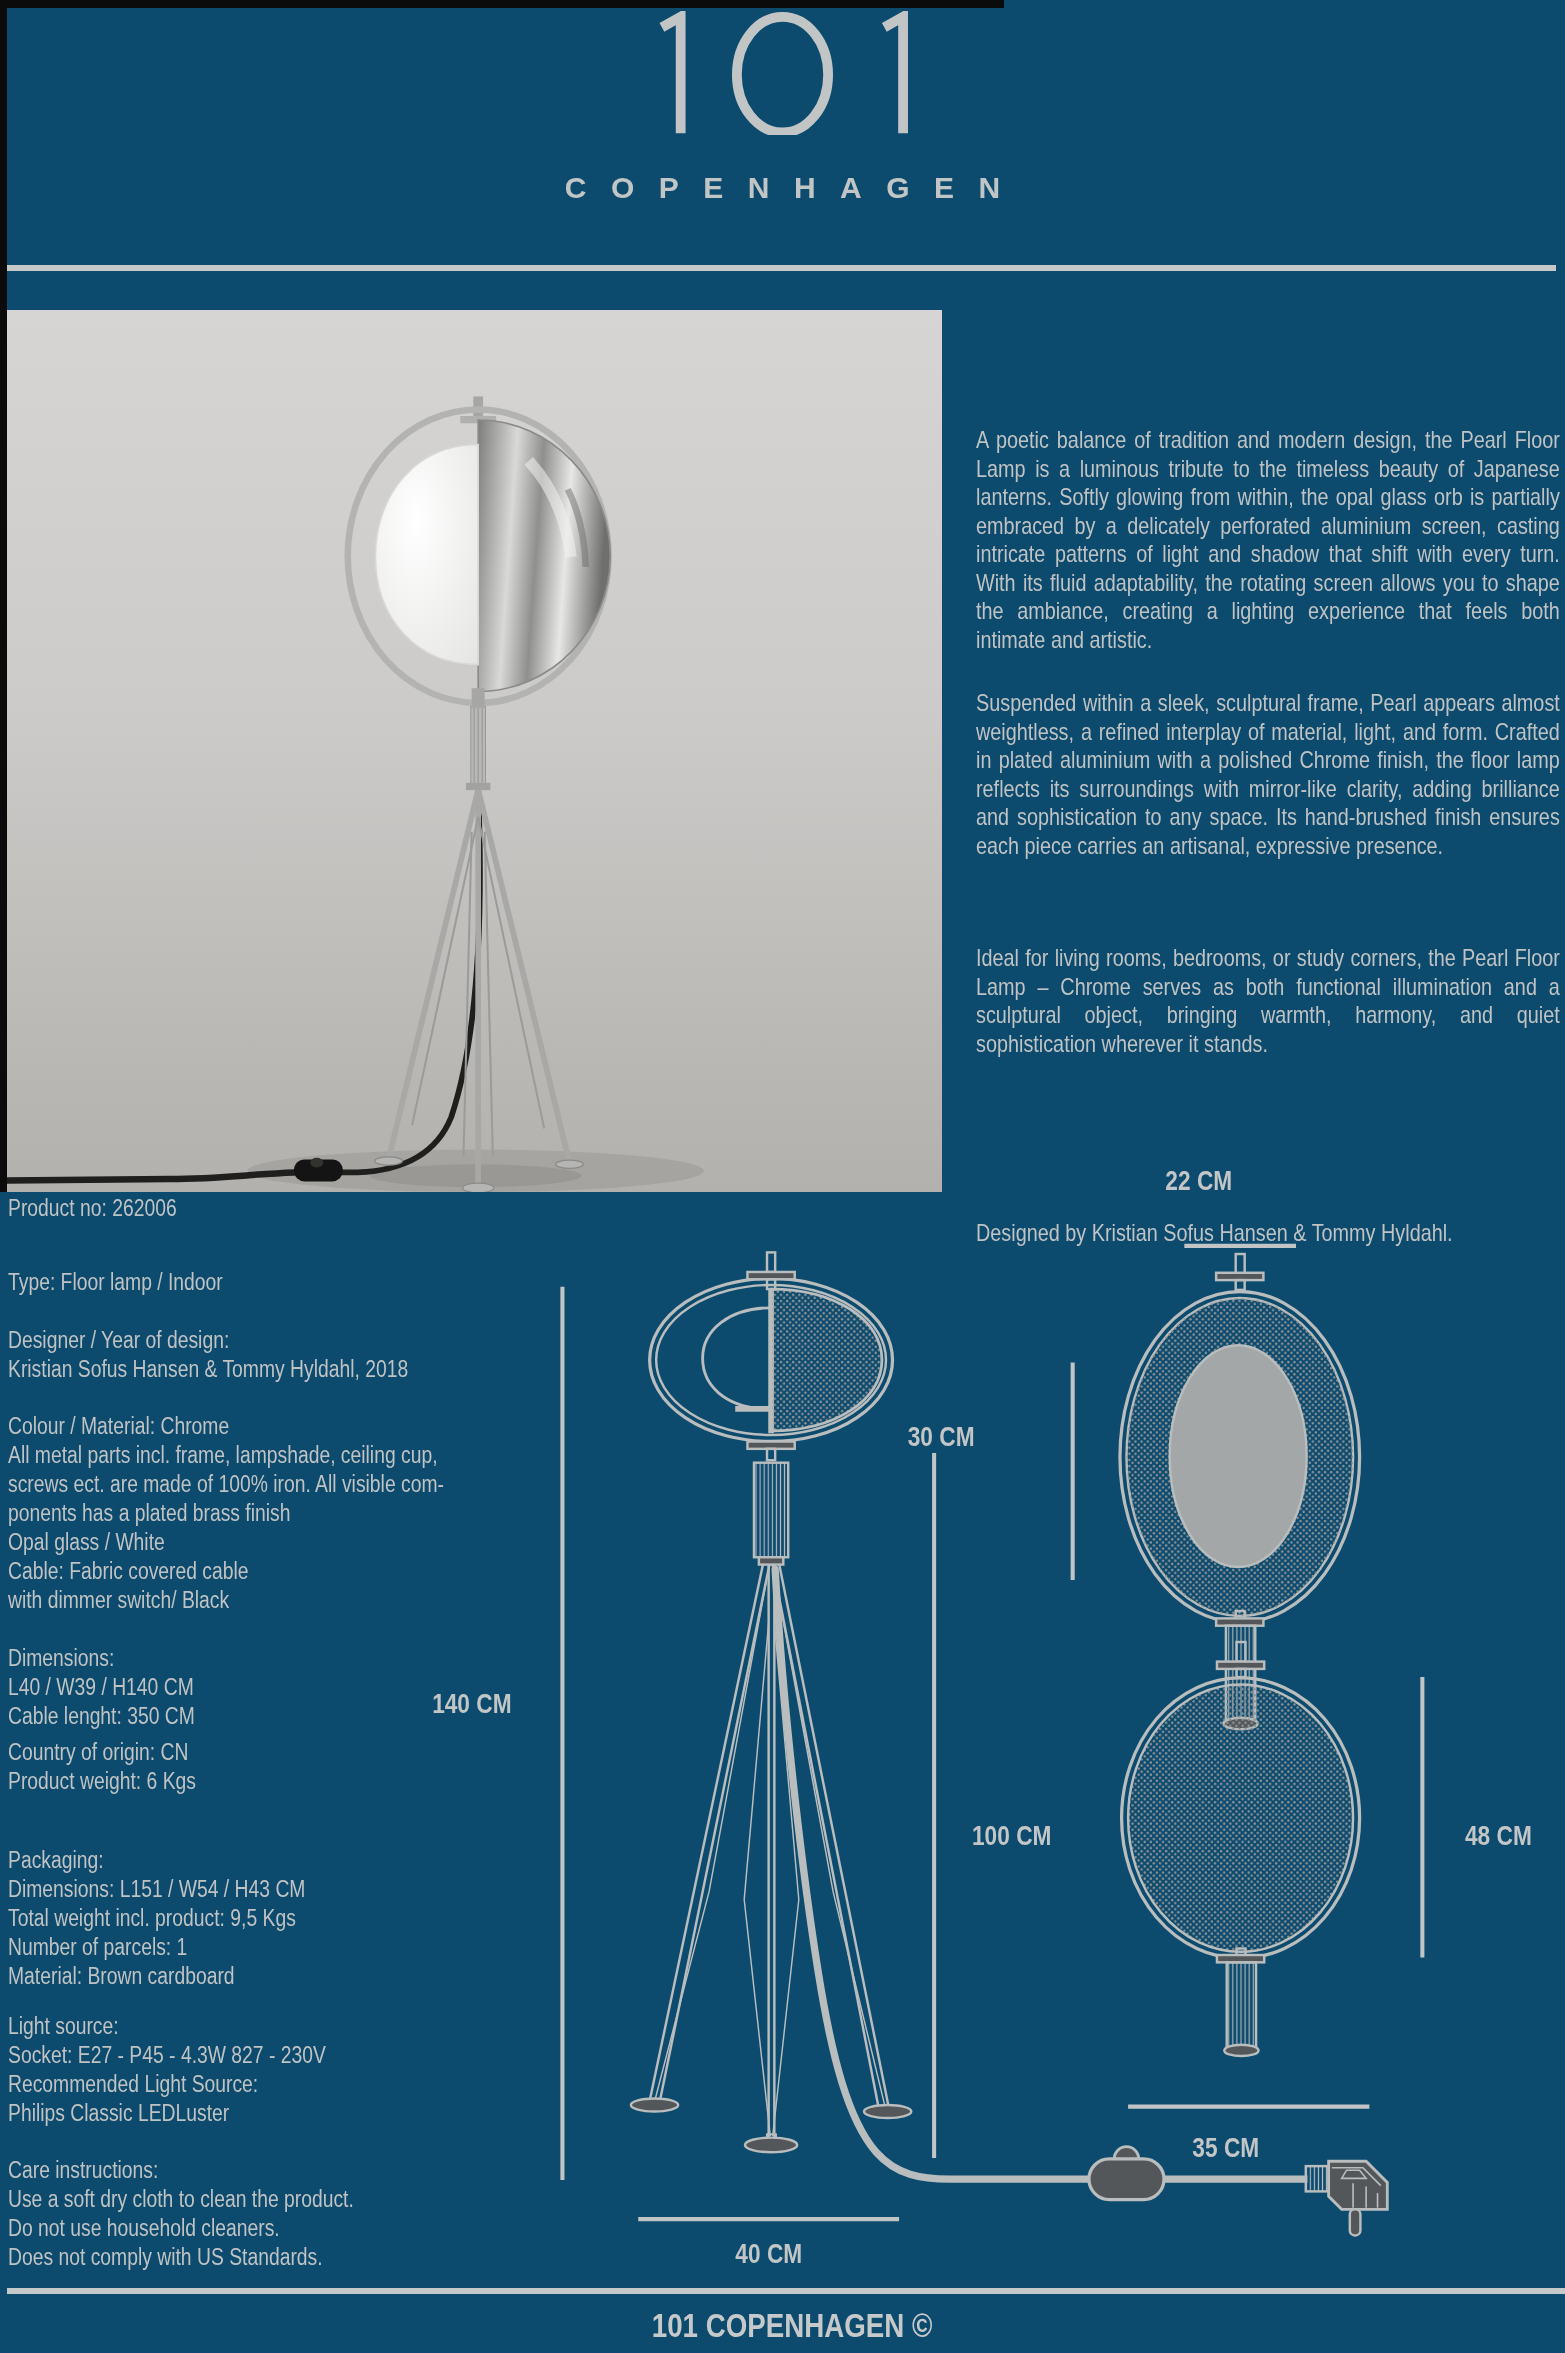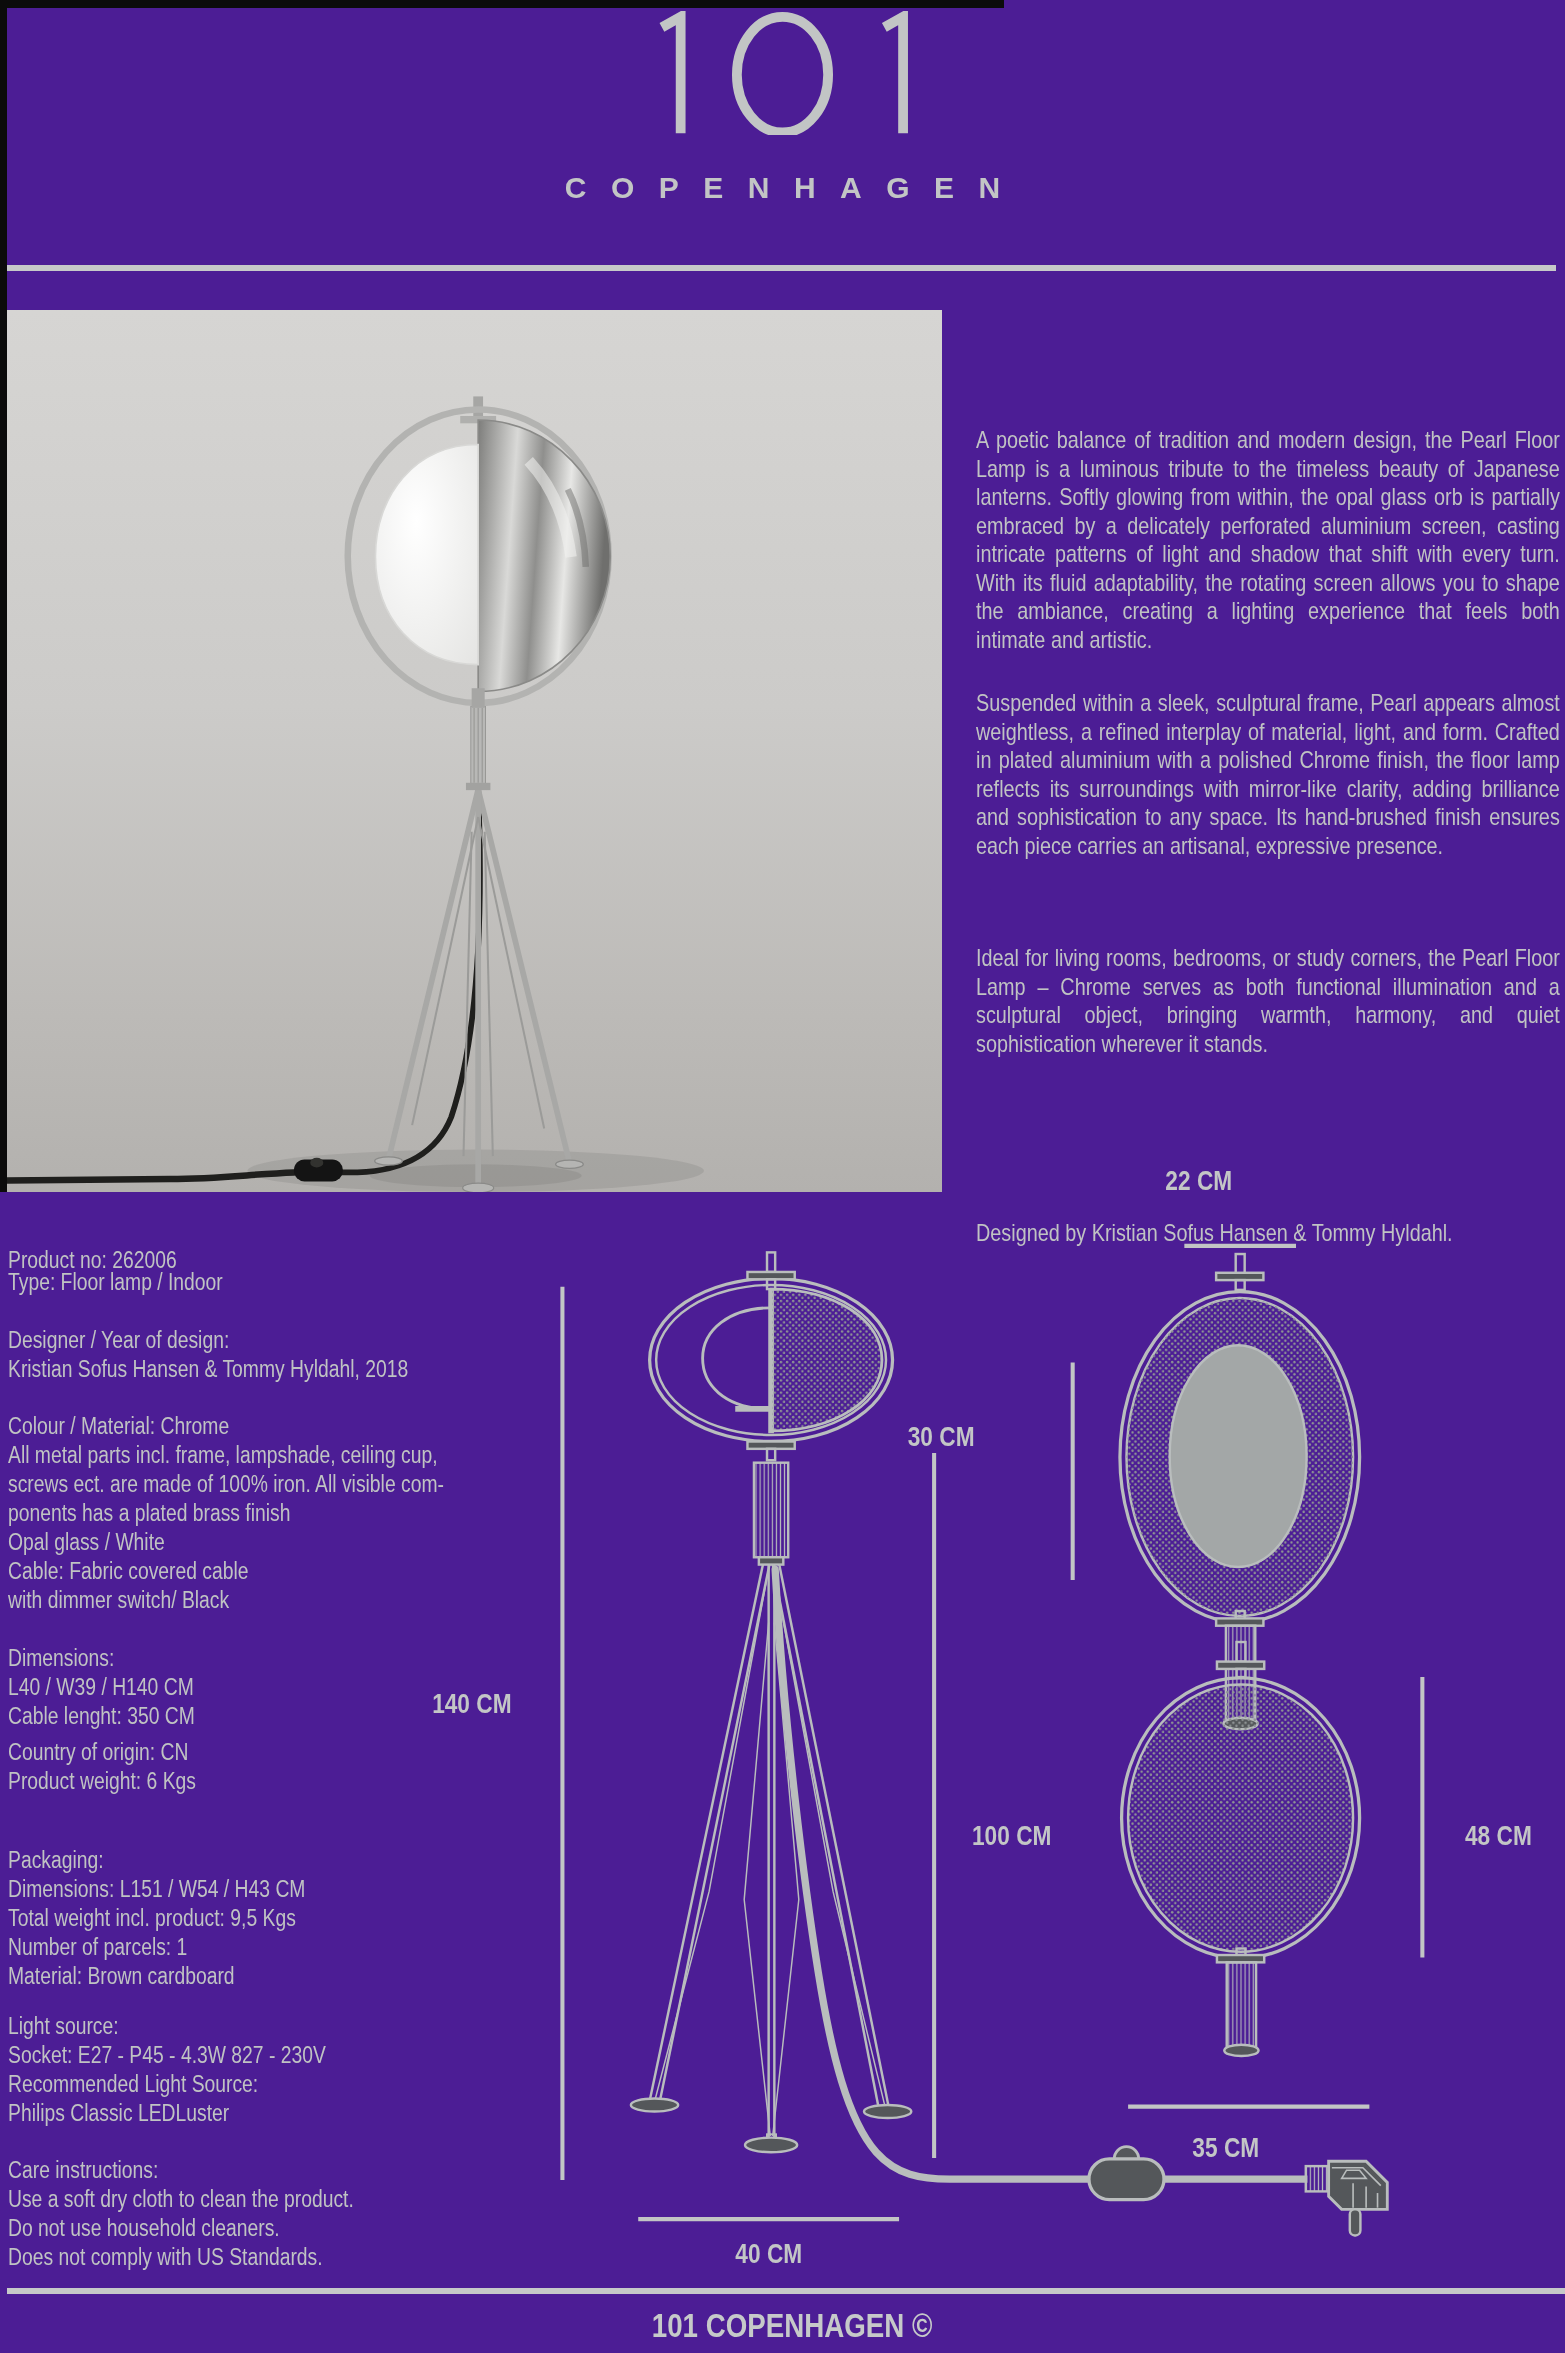--- a/index.html
+++ b/index.html
@@ -1,16 +1,16 @@
 <!DOCTYPE html>
 <html style="font-size:13px"><head>
 <meta charset="utf-8">
 <style>
   html,body{margin:0;padding:0;background:#333;}
-  .page{position:relative;width:1565px;height:2354px;background:#4c1d95;overflow:hidden;
+  .page{position:relative;width:1565px;height:2354px;background:#0c4a6e;overflow:hidden;
         font-family:"Liberation Sans","DejaVu Sans",sans-serif;color:#c3c6c6;}
   .abs{position:absolute;}
   .edge{background:#0b0b0b;}
   .rule{background:#c6c9c9;}
   .condense{transform:scaleX(0.84);transform-origin:0 0;}
   .condense-c{transform:scaleX(0.84);transform-origin:50% 0;}
   .condense-r{transform:scaleX(0.84);transform-origin:100% 0;}
 
   
   .logo-wrap{left:0;top:11.4px;width:1565px;text-align:center;}
@@ -119,21 +119,21 @@
       <p class="body-text condense" style="margin:0;">Suspended within a sleek, sculptural frame, Pearl appears almost weightless, a refined interplay of material, light, and form. Crafted in plated aluminium with a polished Chrome finish, the floor lamp reflects its surroundings with mirror-like clarity, adding brilliance and sophistication to any space. Its hand-brushed finish ensures each piece carries an artisanal, expressive presence.</p>
     </div>
   <div class="abs rcol" style="top:944px;">
       <p class="body-text condense" style="margin:0;">Ideal for living rooms, bedrooms, or study corners, the Pearl Floor Lamp – Chrome serves as both functional illumination and a sculptural object, bringing warmth, harmony, and quiet sophistication wherever it stands.</p>
     </div>
   <div class="abs rcol" style="top:1220px;">
       <div class="designer condense">Designed by Kristian Sofus Hansen &amp; Tommy Hyldahl.</div>
     </div>
 
   <div id="spec-column">
-      <div class="spec-block" style="top: 1246px;">
+      <div class="spec-block" style="top: 1194px;">
         <div class="spec-inner">
           <div class="spec-line">Product no: 262006</div>
         </div>
       </div>
       <div class="spec-block" style="top: 1268px;">
         <div class="spec-inner">
           <div class="spec-line">Type: Floor lamp / Indoor</div>
         </div>
       </div>
       <div class="spec-block" style="top: 1326px;">

